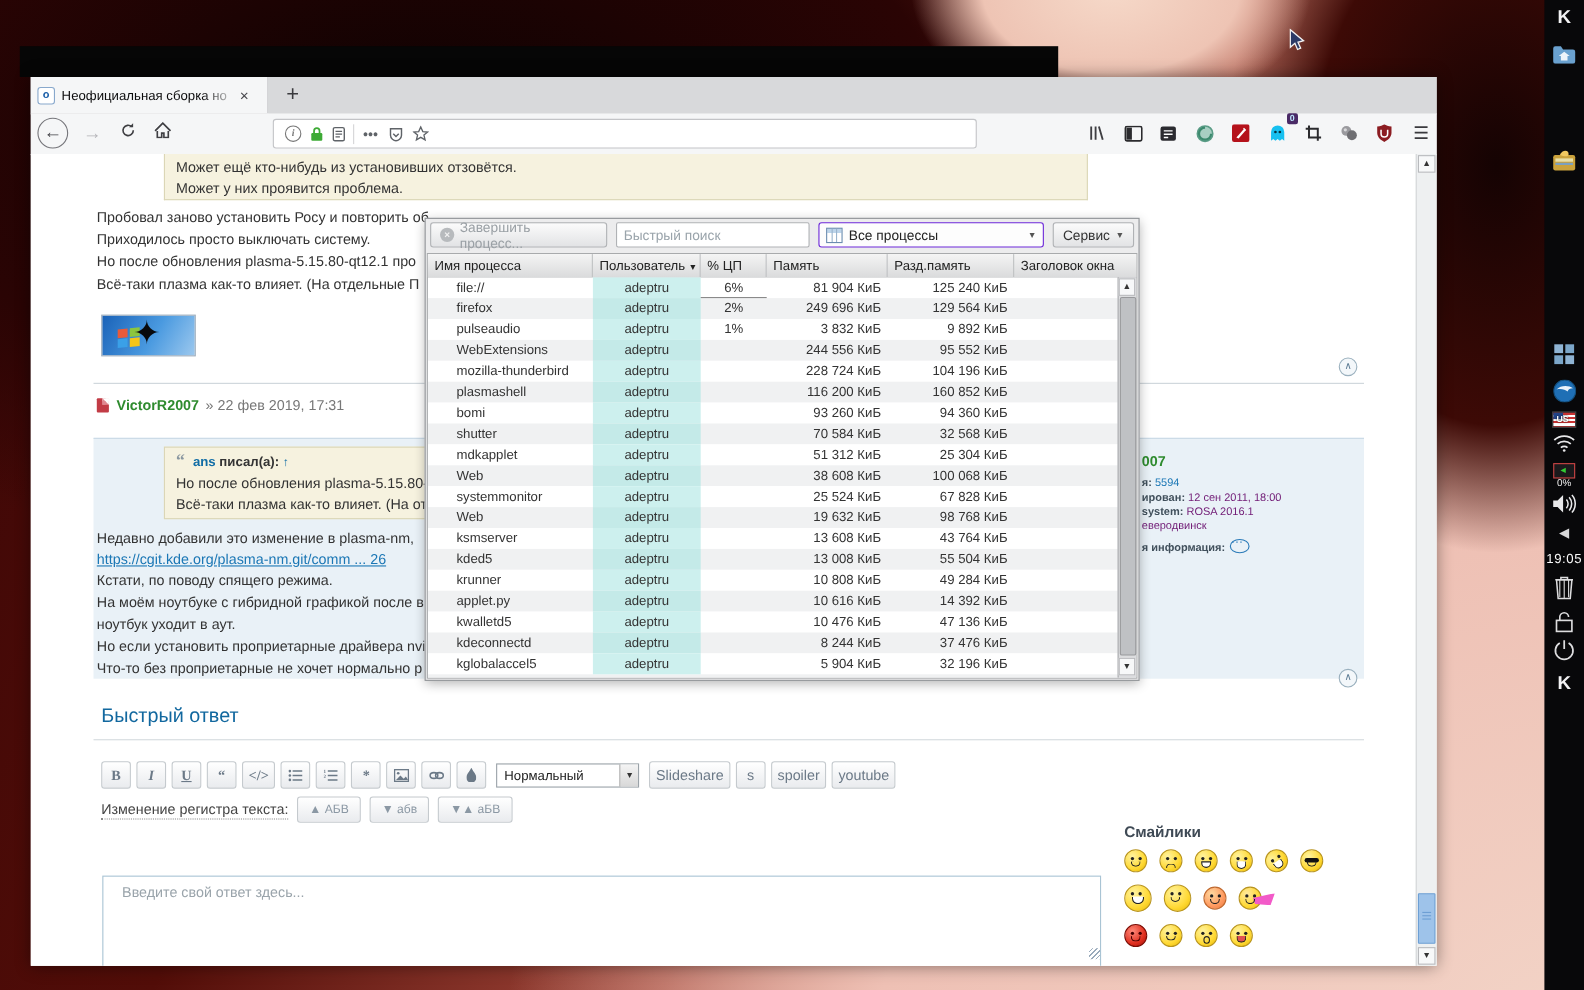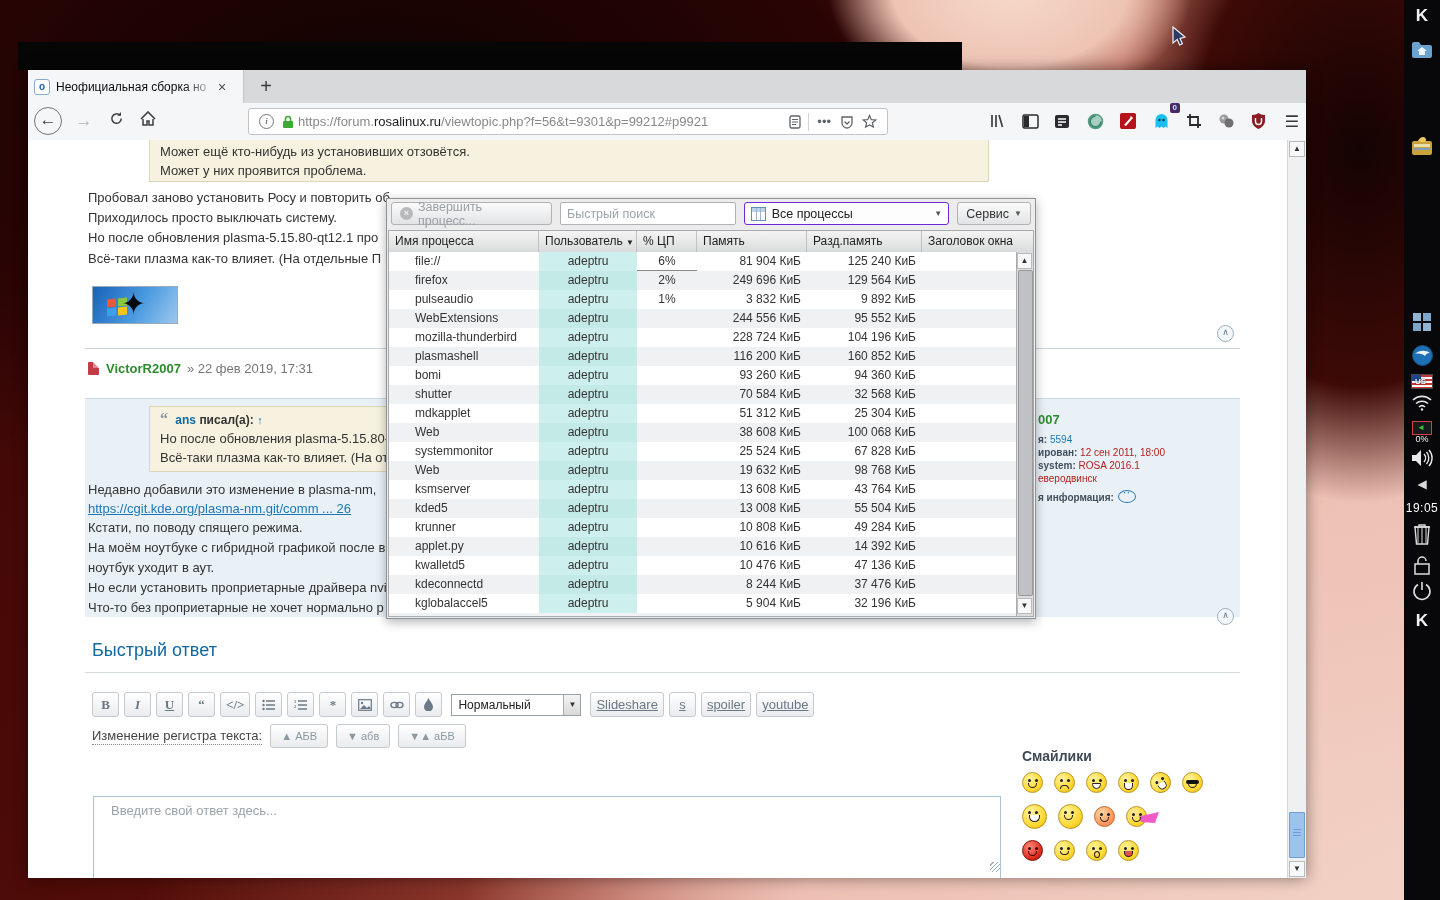--- a/index.html
+++ b/index.html
@@ -78,37 +78,37 @@
   #quote2 .qhead{font-size:12px;line-height:18px;}
   .qmark{color:#8a97a0;font:bold 16px/10px "Liberation Serif",serif;margin-right:4px;}
   .qauthor{color:#0f6ca5;font-weight:bold;}
   .qlabel{color:#333;font-weight:bold;}
   .qarrow{color:#0f6ca5;font-size:11px;}
   #quote2 .ftext{line-height:19px;}
   .flink{color:#1b77b5;text-decoration:underline;}
   
   .profline{left:1010px;white-space:nowrap;font-size:10px;}
   .proflabel{font-weight:bold;color:#41505c;}
-  .profval{color:#b91c1c;text-align:right;}
+  .profval{color:#701a75;text-align:right;}
   .profposts{color:#1b77b5;}
   .bubble-icon{display:inline-block;width:16px;height:11px;border:1.5px solid #2a7ab8;border-radius:50%;
        position:relative;top:2px;margin-left:4px;}
   .bubble-icon::after{content:"···";position:absolute;left:1px;top:-4px;color:#2a7ab8;font:bold 8px/11px sans-serif;letter-spacing:1px;}
   .toplink{left:1189px;width:15px;height:15px;border:1px solid #9ab0be;border-radius:50%;
        text-align:center;font-size:9px;line-height:13px;color:#5a7a92;background:#f3f7fa;}
   
   #qr-heading{left:64px;top:500px;font-size:18px;color:#12689f;}
   #hr2{left:57px;top:532px;width:1155px;height:1px;background:#d4dade;}
   #editor-row{left:64px;top:552px;display:flex;align-items:center;gap:5px;}
   .ebtn{height:25px;min-width:27px;padding:0 5px;border:1px solid #c5cace;border-radius:3px;
        background:linear-gradient(#ffffff,#e9ebee);color:#6b7987;
        font:bold 13px/23px "Liberation Serif",serif;text-align:center;box-sizing:border-box;
        display:inline-flex;align-items:center;justify-content:center;}
   .ebtn svg{display:block;}
-  .ebtn.txt{font:13px/23px "Liberation Sans",sans-serif;font-weight:normal;text-decoration:underline;}
+  .ebtn.txt{font:13px/23px "Liberation Sans",sans-serif;font-weight:normal;}
   #fmt-select{width:130px;height:22px;border:1px solid #9aa2a8;background:#fff;display:flex;
        align-items:center;font-size:12px;color:#222;box-sizing:border-box;padding-left:6px;margin:0 4px;}
   #fmt-select .arrowbox{margin-left:auto;width:16px;height:20px;background:linear-gradient(#f4f4f4,#d8d8d8);
        border-left:1px solid #aaa;text-align:center;font-size:8px;line-height:20px;color:#333;}
   #case-row{left:64px;top:584px;display:flex;align-items:center;gap:8px;}
   #case-label{font-size:13px;color:#444;border-bottom:1px dotted #888;padding-bottom:1px;}
   .cbtn{height:24px;padding:0 10px;border:1px solid #c5cace;border-radius:3px;
        background:linear-gradient(#ffffff,#e9ebee);color:#8b98a4;font-size:11px;line-height:22px;}
   #reply-textarea{left:65px;top:614px;width:908px;height:120px;border:1px solid #a9c4d4;
        box-sizing:border-box;resize:none;font:13px "Liberation Sans",sans-serif;color:#444;
@@ -235,21 +235,20 @@
           <path d="M1 8 8 1l7 7" fill="none" stroke="#3f3f43" stroke-width="1.6"></path>
           <path d="M3 8v6h4v-4h2v4h4V8" fill="none" stroke="#3f3f43" stroke-width="1.5"></path>
         </svg>
     </div>
     <div id="urlbar" class="abs" data-interactable="true">
       <span id="info-icon" class="uicon" data-interactable="true">i</span>
       <svg class="uicon" width="12" height="14" viewBox="0 0 12 14" data-interactable="false">
           <rect x="1" y="6" width="10" height="7" rx="1" fill="#3daa35"></rect>
           <path d="M3.5 6V4a2.5 2.5 0 0 1 5 0v2" fill="none" stroke="#3daa35" stroke-width="1.6"></path>
         </svg>
-      <span id="url-text" data-interactable="false"><span>https://forum.</span><span class="domain">rosalinux.ru</span><span>/viewtopic.php?f=56&amp;t=9301&amp;p=99212#p9921</span></span>
       <svg class="uicon" width="12" height="14" viewBox="0 0 12 14" data-interactable="true">
           <rect x="1" y="1" width="10" height="12" rx="1.5" fill="none" stroke="#5f6368" stroke-width="1.3"></rect>
           <path d="M3 4.5h6M3 7h6M3 9.5h4" stroke="#5f6368" stroke-width="1.1"></path>
         </svg>
       <span class="urlsep" data-interactable="false"></span>
       <span class="url-right" data-interactable="true">•••</span>
       <svg class="uicon" width="14" height="14" viewBox="0 0 14 14" data-interactable="true">
           <path d="M2 2h10v6c0 3-3 5-5 5S2 11 2 8z" fill="none" stroke="#5f6368" stroke-width="1.3"></path>
           <path d="M4.5 6.5 7 9l2.5-2.5" fill="none" stroke="#5f6368" stroke-width="1.3"></path>
         </svg>

